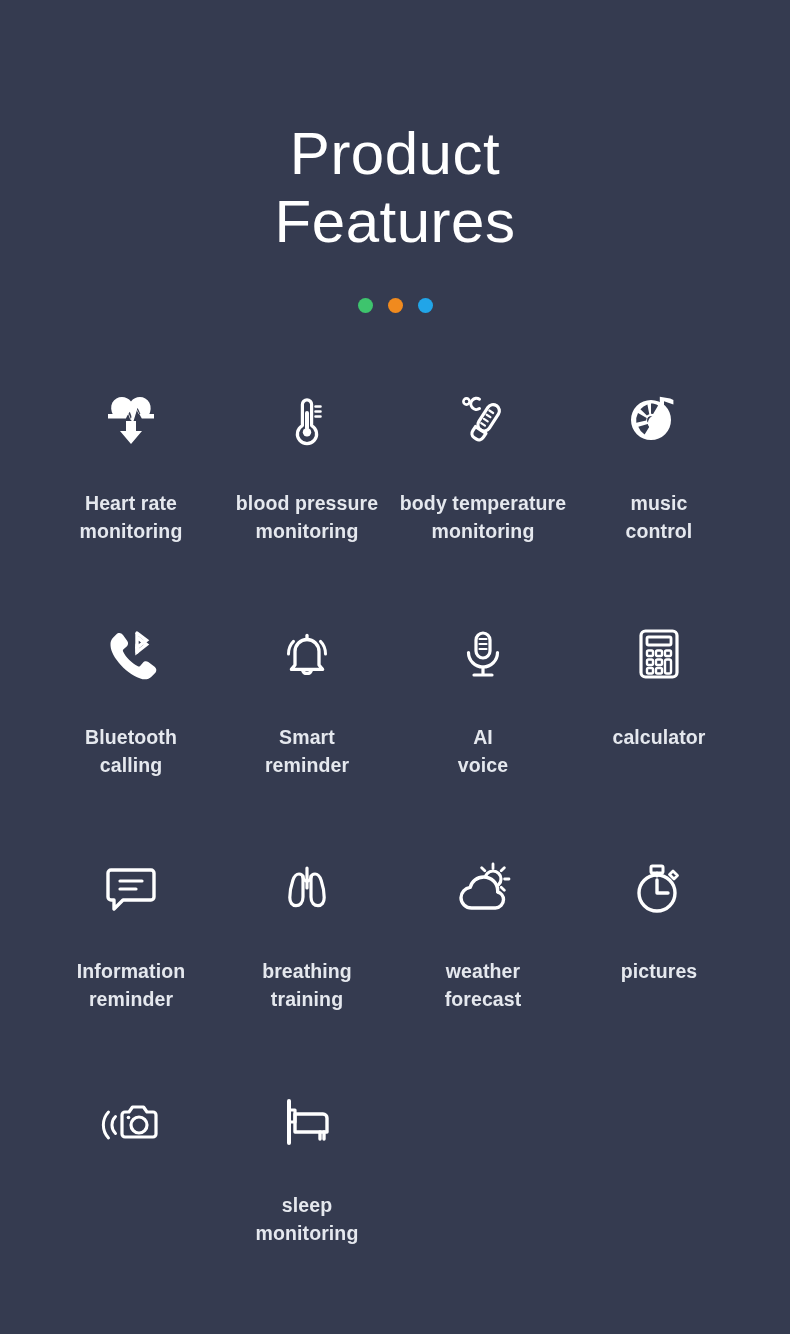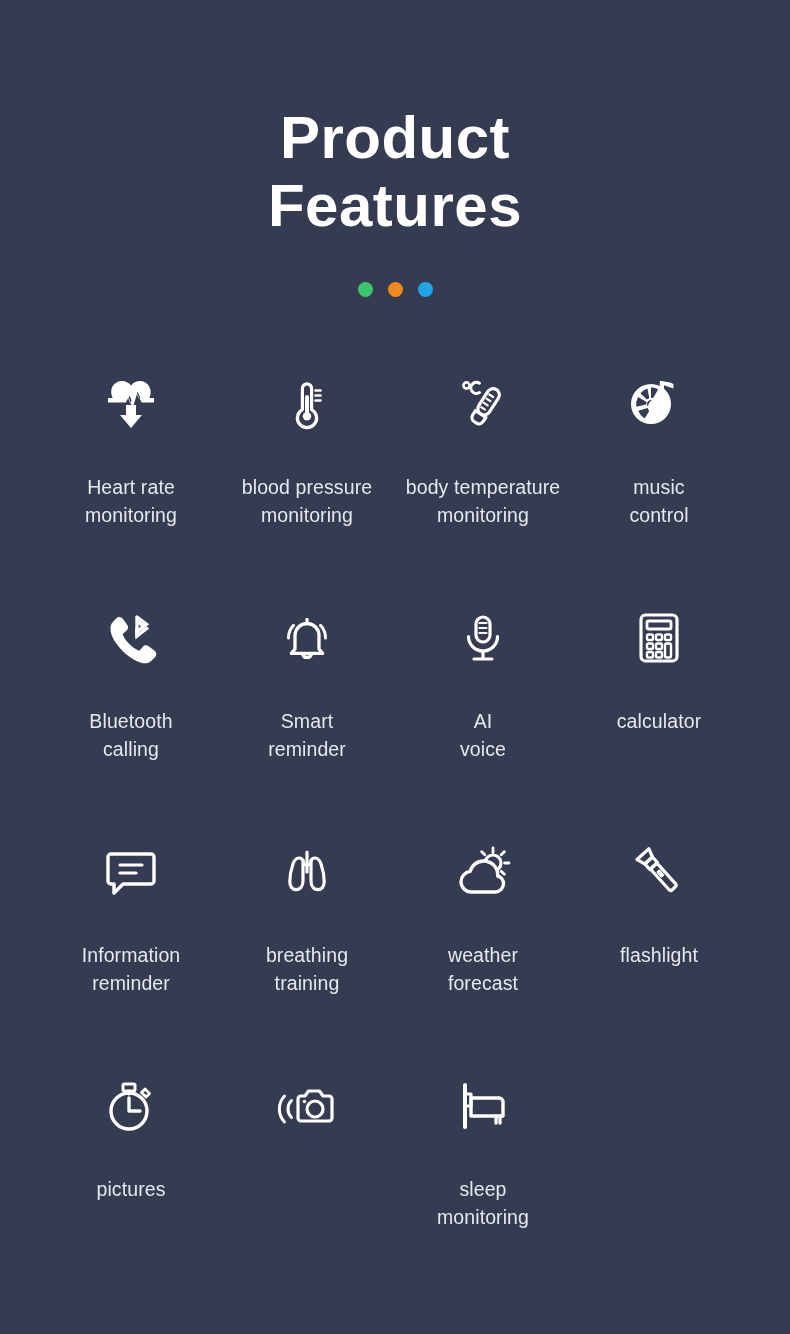--- a/index.html
+++ b/index.html
@@ -19,25 +19,25 @@
 
   
   .page-header {
     padding-top: 104px;
     text-align: center;
   }
 
   .page-title {
     font-size: 60px;
     line-height: 68px;
-    font-weight: 700;
+    font-weight: 400;
     letter-spacing: 0.5px;
     color: #ffffff;
     max-width: 430px;
-    margin: 0 auto;
+    margin: 16px auto;
     text-align: center;
   }
 
   .dot-row {
     margin-top: 42px;
     display: flex;
     justify-content: center;
     align-items: center;
     gap: 15px;
   }
@@ -75,21 +75,21 @@
   .feature-icon svg {
     display: block;
   }
 
   .feature-label {
     margin-top: 30px;
     text-align: center;
     font-size: 19.5px;
     line-height: 28px;
     color: #e5e8ee;
-    font-weight: 400;
+    font-weight: 700;
     letter-spacing: 0.1px;
     font-stretch: condensed;
     max-width: 170px;
     white-space: pre-line;
   }
 </style>
 </head>
 <body style="background: rgb(53, 59, 80);">
 
 <header class="page-header">
@@ -243,33 +243,20 @@
           <path d="M42 8v4.5M42 33.5V38M53.6 23H58M26 23h4.4M50.2 14.8l3.1-3.1M30.7 34.3l3.1-3.1M50.2 31.2l3.1 3.1M30.7 11.7l3.1 3.1" stroke-width="2.8"></path>
           <path d="M20.5 52C14.7 52 10 47.4 10 41.7c0-5.3 4-9.7 9.2-10.3 1.5-6 7-10.4 13.5-10.4 7.7 0 14 6.2 14 13.8 0 .4 0 .8-.1 1.2 3.4.9 5.9 4 5.9 7.6 0 4.3-3.6 8.4-8 8.4z" stroke-width="3.4" fill="#353b50"></path>
         </svg>
       </div>
       <div class="feature-label">weather
 forecast</div>
     </div>
     <div class="feature-cell">
       <div class="feature-icon">
         <svg viewBox="0 0 64 64" width="64" height="64" fill="none" stroke="#ffffff" stroke-width="3.2" stroke-linecap="round" stroke-linejoin="round">
-          <g transform="rotate(-42 32 32)">
-            <path d="M24 8h16l-2.8 8.5H26.8z" stroke-width="3.2"></path>
-            <path d="M26.8 16.5h10.4V24H26.8z" stroke-width="3.2"></path>
-            <rect x="27.6" y="24" width="8.8" height="30" rx="2.4" stroke-width="3.2"></rect>
-            <rect x="29.8" y="30" width="4.4" height="8" rx="1.4" fill="#ffffff" stroke="none"></rect>
-          </g>
-        </svg>
-      </div>
-      <div class="feature-label">flashlight</div>
-    </div>
-    <div class="feature-cell">
-      <div class="feature-icon">
-        <svg viewBox="0 0 64 64" width="64" height="64" fill="none" stroke="#ffffff" stroke-width="3.2" stroke-linecap="round" stroke-linejoin="round">
           <circle cx="30" cy="37" r="18" stroke-width="3.4"></circle>
           <path d="M30 24v13h11" stroke-width="3.4"></path>
           <rect x="24" y="10" width="12" height="7" rx="1.4" stroke-width="3"></rect>
           <path d="M30 17v3" stroke-width="3"></path>
           <path d="M46 15l4.5 4.5-3.5 3.5-4.5-4.5z" stroke-width="2.8"></path>
         </svg>
       </div>
       <div class="feature-label">pictures</div>
     </div>
     <div class="feature-cell">

